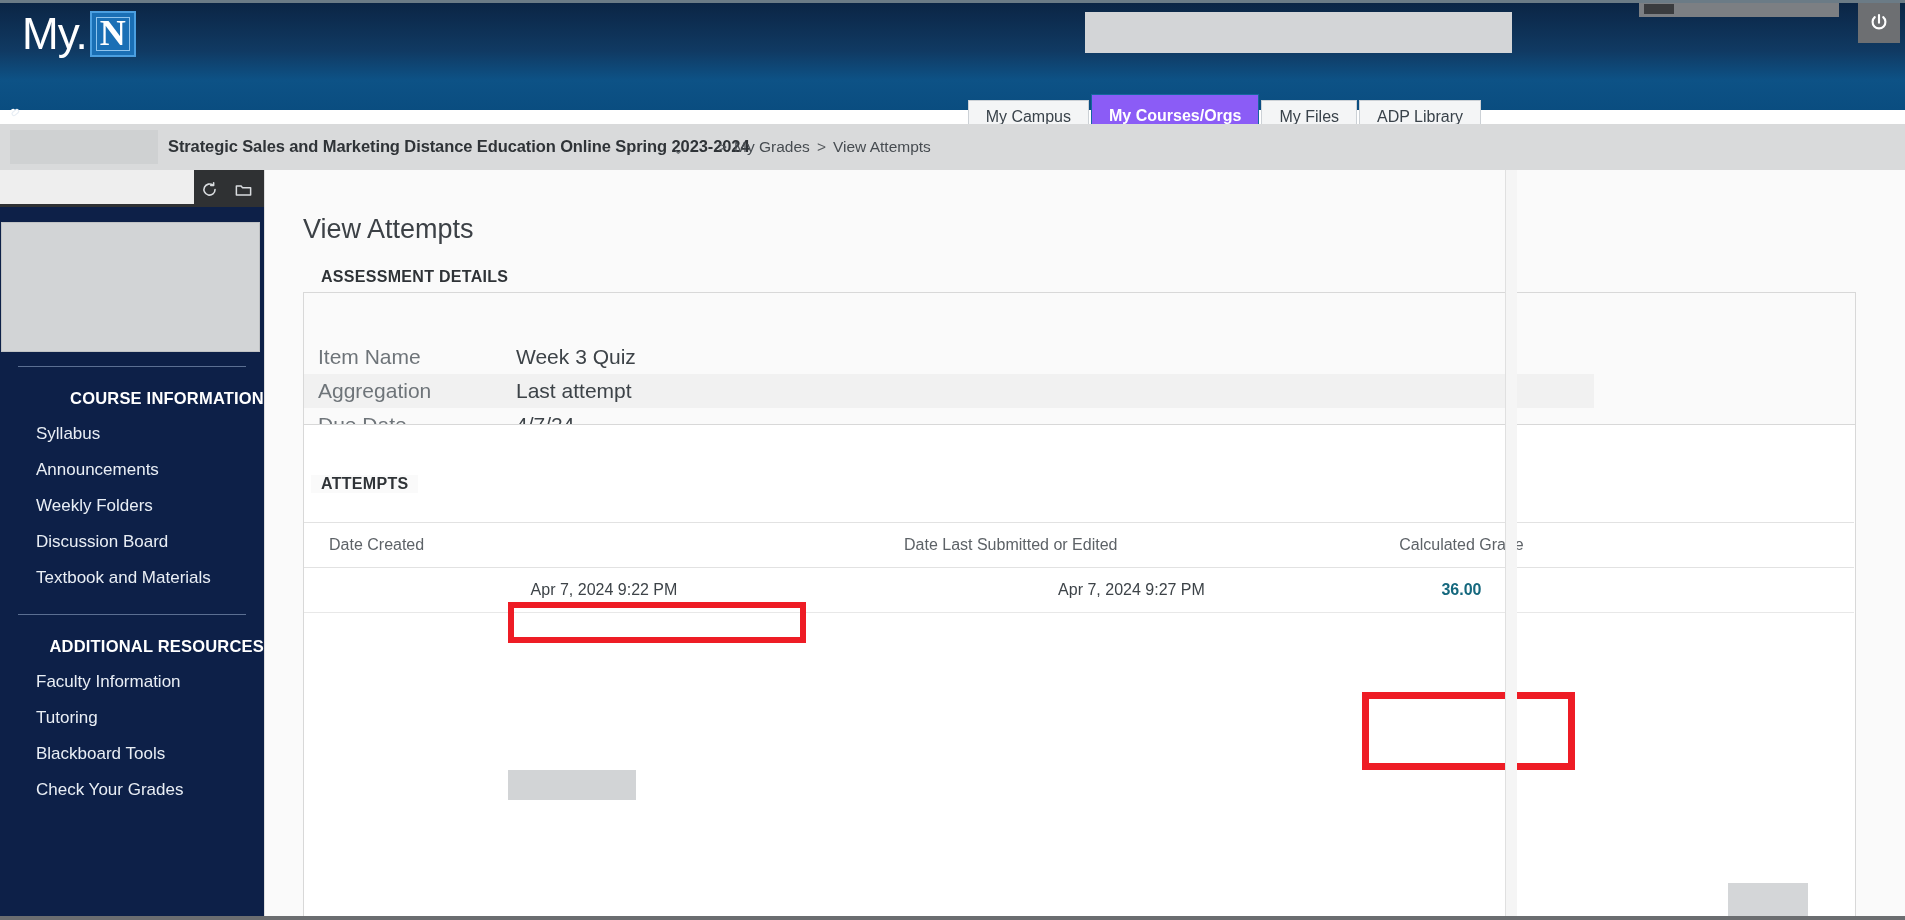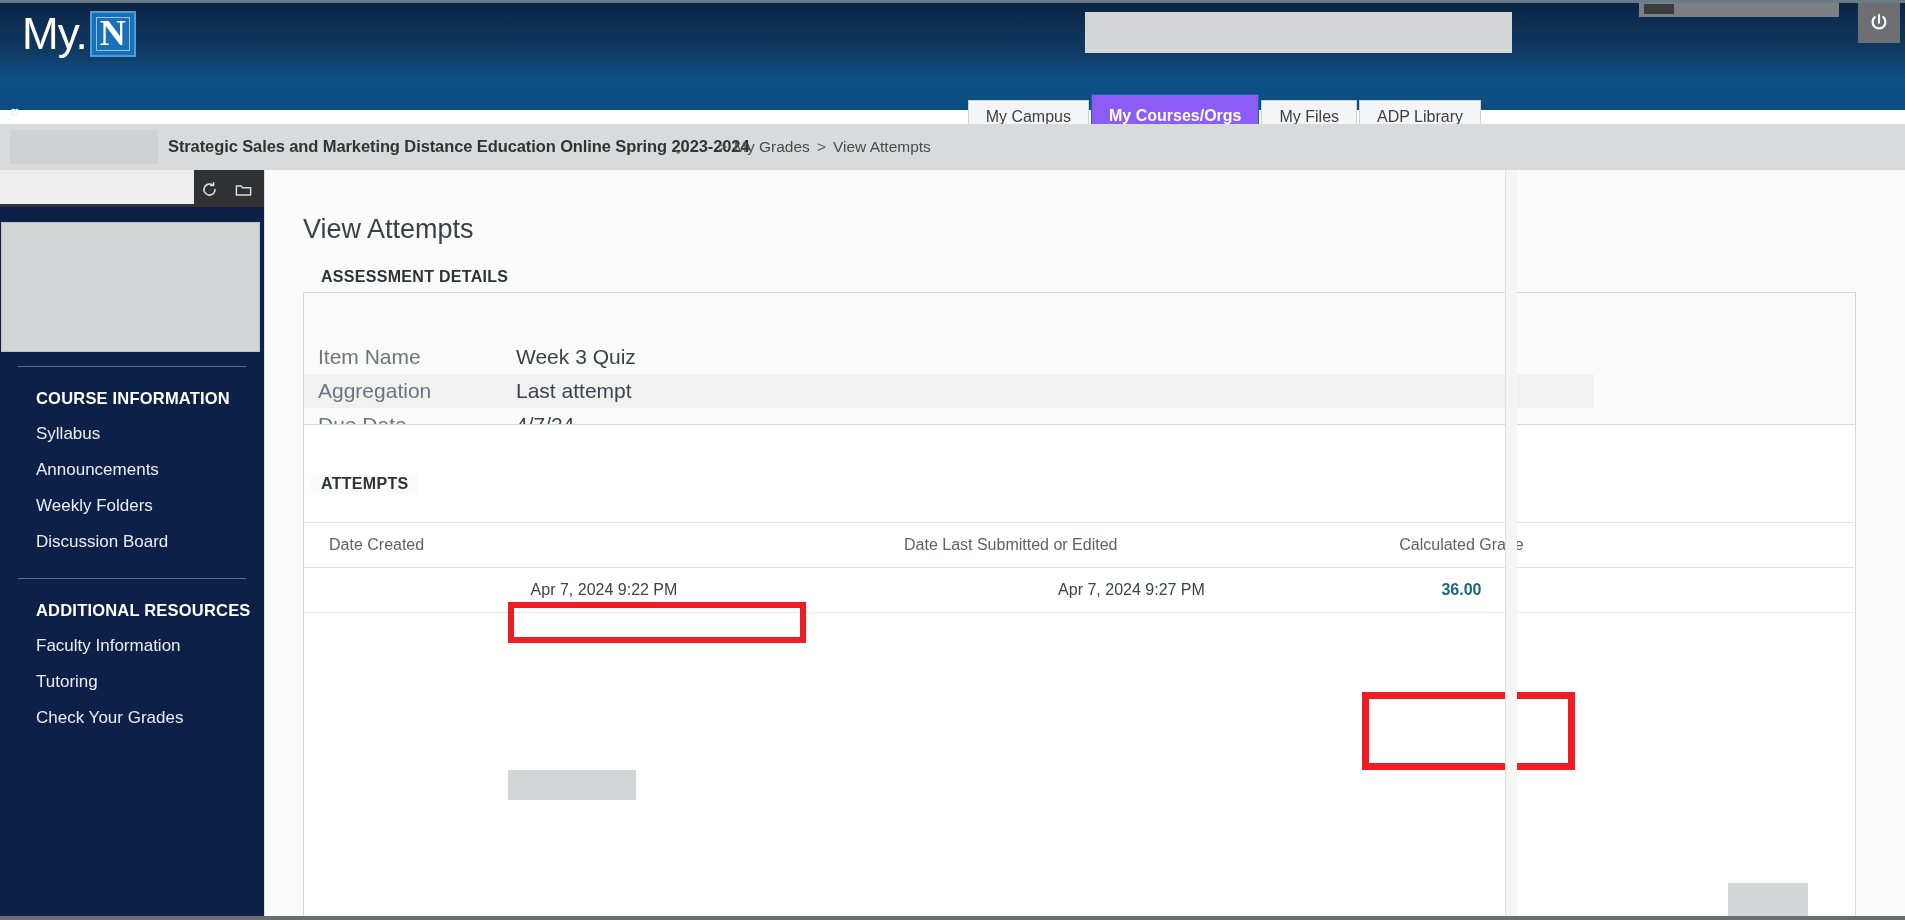--- a/index.html
+++ b/index.html
@@ -135,20 +135,21 @@
     background: #d2d4d6; border: 1px solid #c0c2c4;
   }
 
   .sb-rule {
     height: 1px; background: #5b6f92; margin: 0 18px;
   }
   .sb-nav { position: absolute; left: 0; top: 196px; width: 264px; }
   .sb-head {
     color: #ffffff; font-size: 16.5px; font-weight: 700; letter-spacing: 0.2px;
     padding: 22px 0 8px 36px;
+    text-align: right;
   }
   .sb-item {
     color: #e9eef5; font-size: 17px; padding: 8px 0 8px 36px;
     cursor: pointer;
   }
 
   
   .content {
     position: absolute; left: 264px; top: 170px; width: 1641px; height: 750px;
     background: #fafafa; border-left: 1px solid #dedede;
@@ -311,25 +312,27 @@
 
     <div class="sb-banner"></div>
 
     <div class="sb-nav">
       <div class="sb-rule"></div>
       <div class="sb-head">COURSE INFORMATION</div>
       <div class="sb-item">Syllabus</div>
       <div class="sb-item">Announcements</div>
       <div class="sb-item">Weekly Folders</div>
       <div class="sb-item">Discussion Board</div>
+      <div class="sb-item">Textbook and Materials</div>
 
       <div class="sb-rule" style="margin-top:18px"></div>
       <div class="sb-head">ADDITIONAL RESOURCES</div>
       <div class="sb-item">Faculty Information</div>
       <div class="sb-item">Tutoring</div>
+      <div class="sb-item">Blackboard Tools</div>
       <div class="sb-item">Check Your Grades</div>
     </div>
   </div>
 
   <div class="content">
 
     <div class="page-title">View Attempts</div>
 
     <div class="panel-box ad-box"></div>
     <div class="legend ad-legend">ASSESSMENT DETAILS</div>

